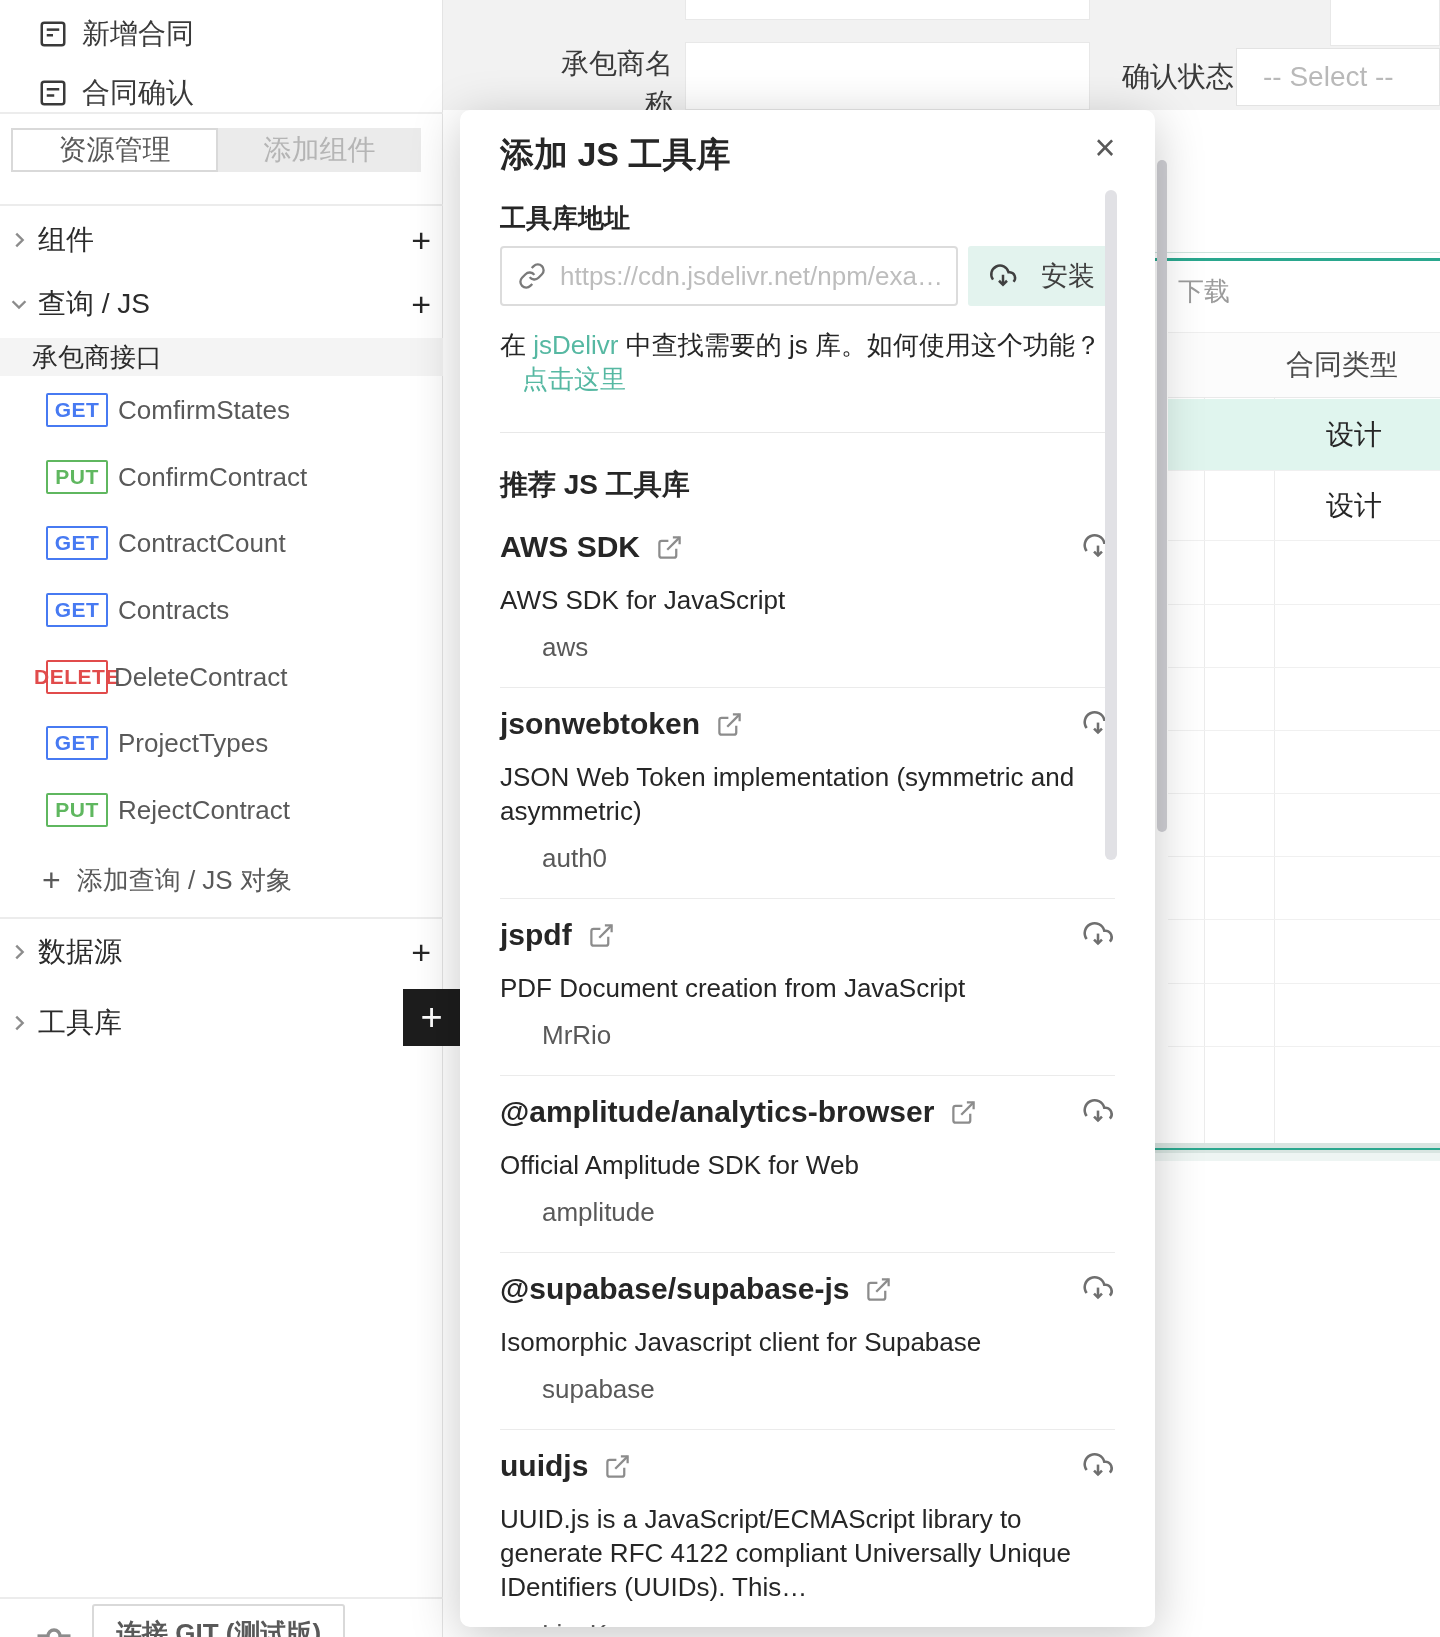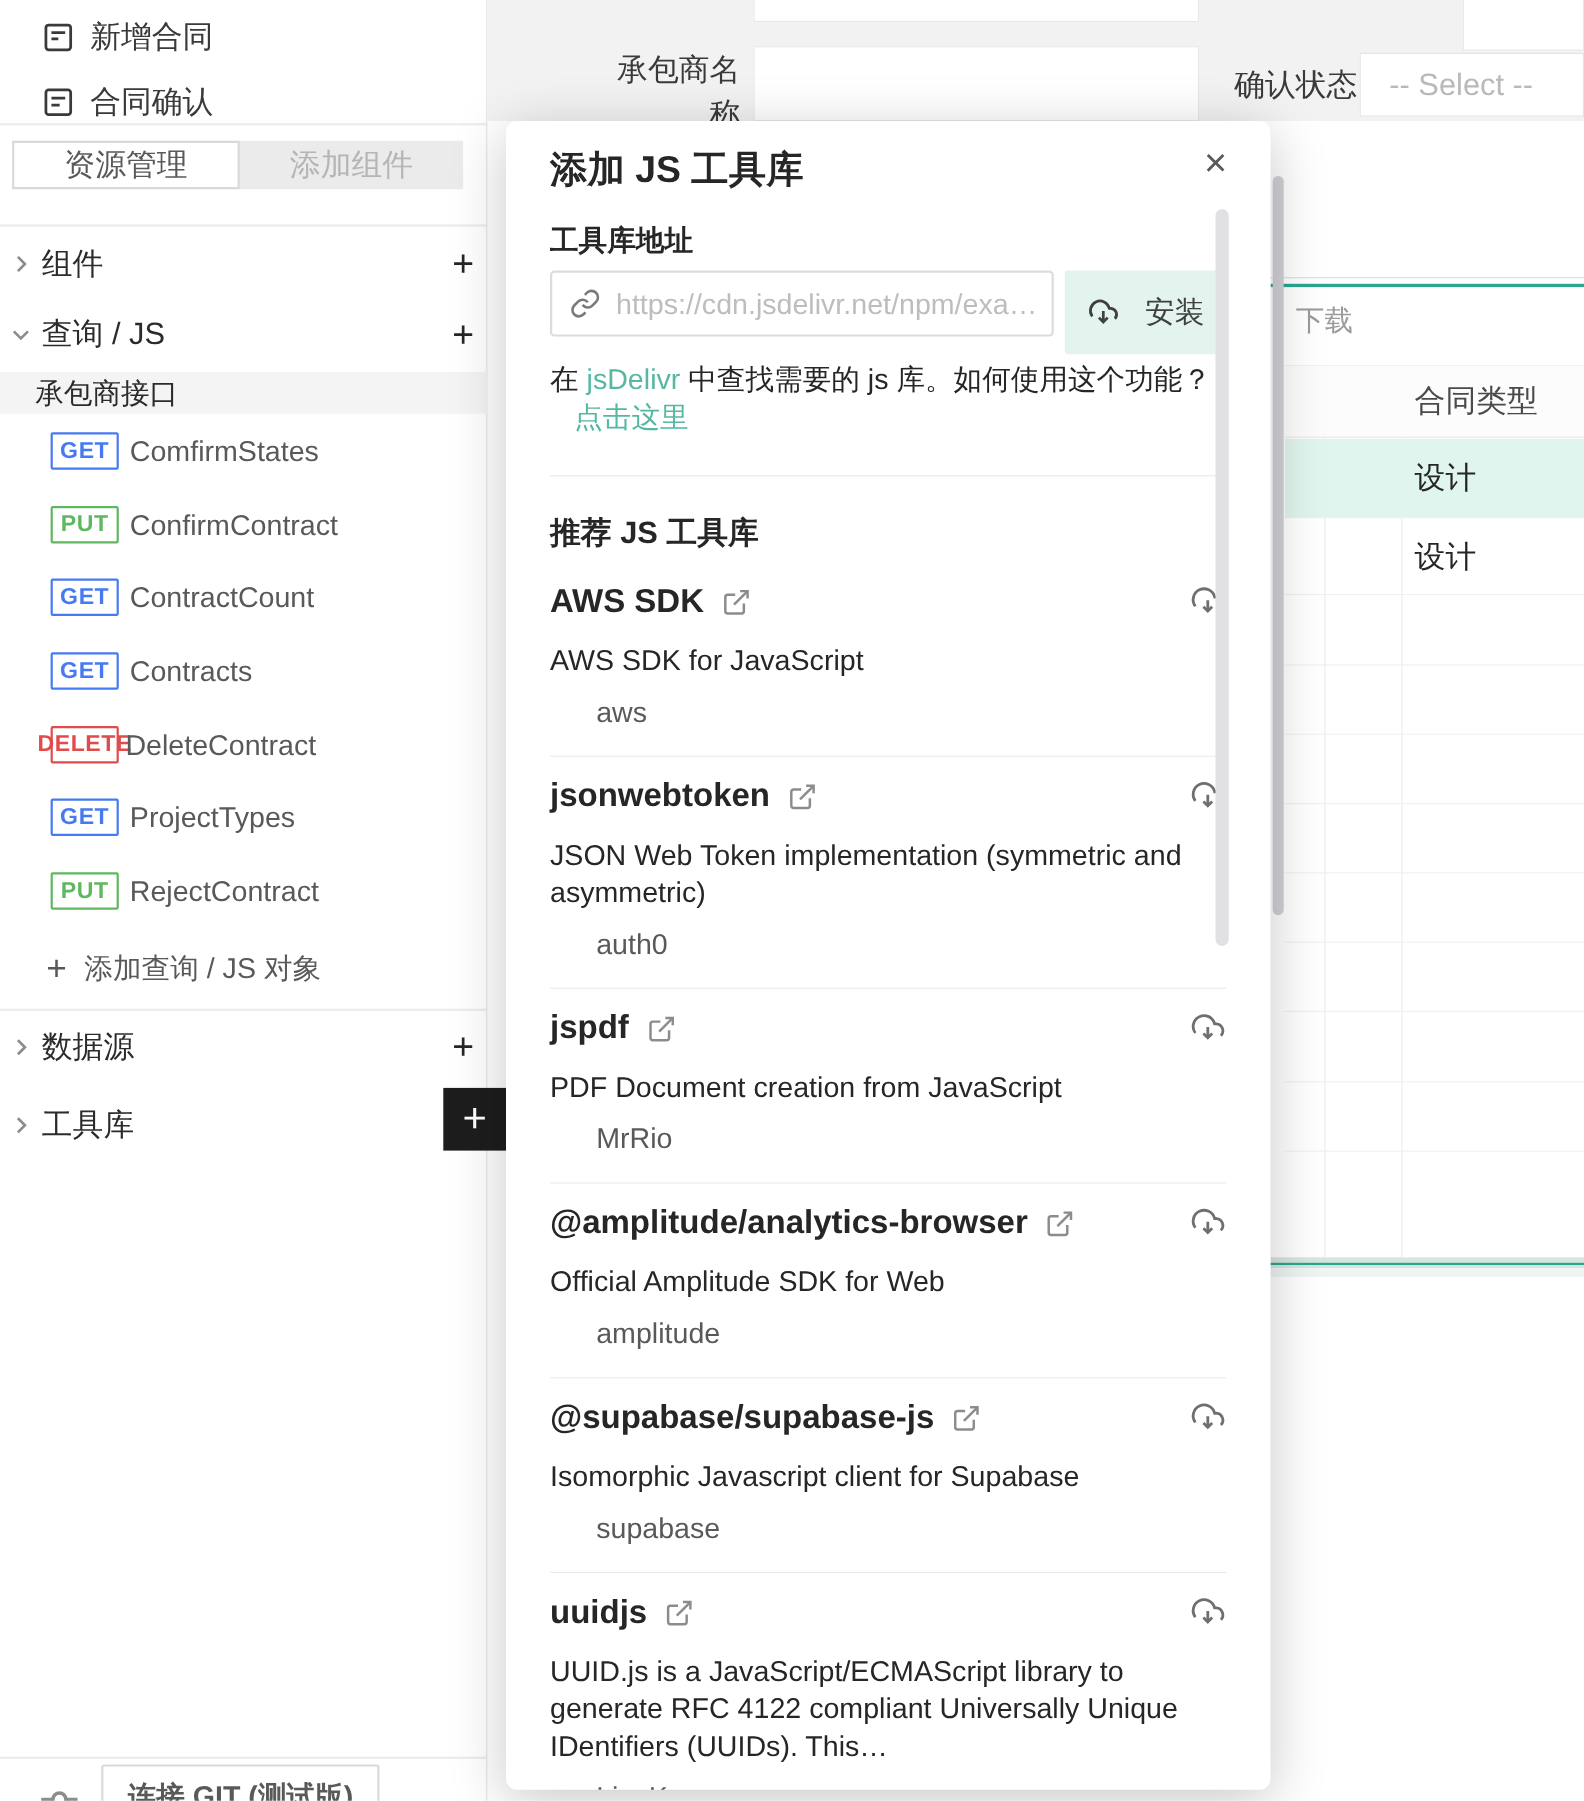--- a/index.html
+++ b/index.html
@@ -43,38 +43,38 @@
   .bg-box-tr { position:absolute; left:1330px; top:0; width:110px; height:46px; background:#fff; border:1px solid #e8e8e8; border-top:none; }
   .bg-right { position:absolute; left:1155px; top:110px; width:285px; height:1527px; background:#fff; }
   .page-scroll-thumb { position:absolute; left:1157px; top:160px; width:10px; height:672px; background:#d1d1d6; border-radius:5px; z-index:4; }
   .sel-line-top { position:absolute; left:1155px; top:258px; width:285px; height:3px; background:#2aa78e; }
   .sel-line-top-faint { position:absolute; left:1155px; top:252px; width:285px; height:1px; background:#cfe4de; }
   .download-label { position:absolute; left:1178px; top:274px; font-size:26px; color:#9b9b9b; }
   .tbl { position:absolute; left:1168px; top:332px; width:272px; height:811px; border-top:1px solid #efefef; }
   .tbl .vline { position:absolute; top:0; bottom:0; width:1px; background:#ececec; }
   .tbl-header { position:absolute; left:0; top:0; width:272px; height:65px; background:#fcfcfc; border-bottom:1px solid #e9e9e9; display:flex; align-items:center; }
   .tbl-header .hcell { padding-left:118px; font-size:28px; color:#4a4a4a; font-weight:500; }
-  .tbl-row { position:absolute; left:0; width:272px; border-bottom:1px solid #f0f0f0; display:flex; align-items:center; }
+  .tbl-row { position:absolute; left:0; width:272px; border-bottom:1px solid #f0f0f0; display:flex; align-items:center;padding-left:40px; }
   .tbl-row .cell { padding-left:118px; font-size:28px; color:#262626; }
   .row-selected { background:#e0f5ee; }
   .sel-band-bottom { position:absolute; left:1155px; top:1143px; width:285px; height:10px; background:#d8e5e1; }
   .sel-line-bottom { position:absolute; left:1155px; top:1148px; width:285px; height:2px; background:#2aa78e; }
   .sel-band-bottom2 { position:absolute; left:1155px; top:1153px; width:285px; height:8px; background:#eef5f3; }
 
   
   .modal { position:absolute; left:460px; top:110px; width:695px; height:1517px; background:#fff; border-radius:10px; box-shadow:0 10px 50px rgba(0,0,0,.22); z-index:10; overflow:hidden; }
   .modal-inner { padding:22px 40px 0 40px; }
   .modal-close { position:absolute; top:20px; right:32px; width:36px; height:36px; display:flex; align-items:center; justify-content:center; font-size:36px; color:#595959; cursor:pointer; font-weight:300; }
   .modal-title { font-size:34px; font-weight:bold; color:#262626; line-height:44px; }
   .url-label { margin-top:26px; font-size:26px; font-weight:bold; color:#262626; line-height:32px; }
   .url-row { margin-top:12px; display:flex; gap:10px; height:60px; }
   .url-input-wrap { width:458px; height:60px; border:2px solid #dcdcdc; border-radius:4px; display:flex; align-items:center; padding:16px 16px; gap:14px; background:#fff; }
   .url-input { border:none; outline:none; flex:1; font-size:26px; color:#262626; font-family:inherit; background:transparent; }
   .url-input::placeholder { color:#bdbdbd; }
-  .install-btn { width:147px; height:76px; background:#e3f3ee; border:none; border-radius:3px; display:flex; align-items:center; justify-content:center; gap:23px; font-size:27px; color:#404040; font-family:inherit; cursor:pointer; }
+  .install-btn { width:147px; height:60px; background:#e3f3ee; border:none; border-radius:3px; display:flex; align-items:center; justify-content:center; gap:23px; font-size:27px; color:#404040; font-family:inherit; cursor:pointer; }
   .help-line { margin-top:22px; font-size:26px; color:#262626; line-height:34px; }
   .teal { color:#56b8a2; cursor:pointer; }
   .help-link2 { margin-left:22px; }
   .top-divider { margin-top:36px; border-top:1px solid #e8e8e8; }
   .rec-heading { margin-top:34px; font-size:28px; font-weight:bold; color:#262626; line-height:36px; }
   .lib-list { margin-top:8px; }
   .lib { padding:16px 0 24px 0; border-bottom:1px solid #ebebeb; }
   .lib:last-child { border-bottom:none; }
   .lib-name-row { display:flex; align-items:center; height:40px; }
   .lib-name { font-size:30px; font-weight:bold; color:#262626; }

